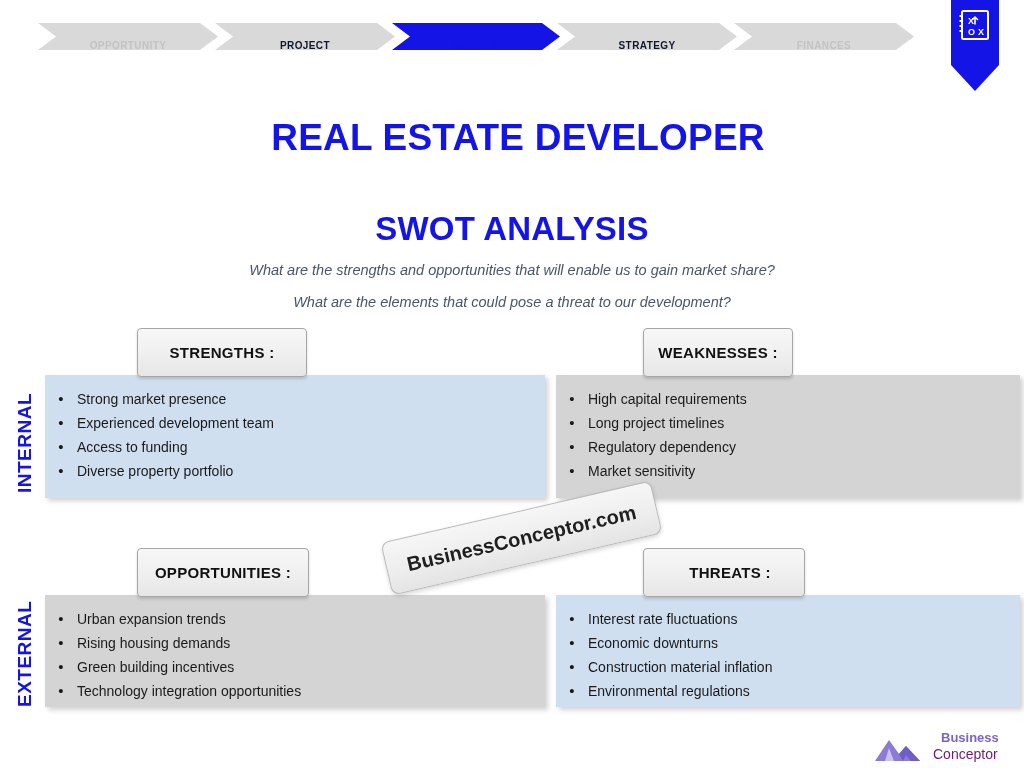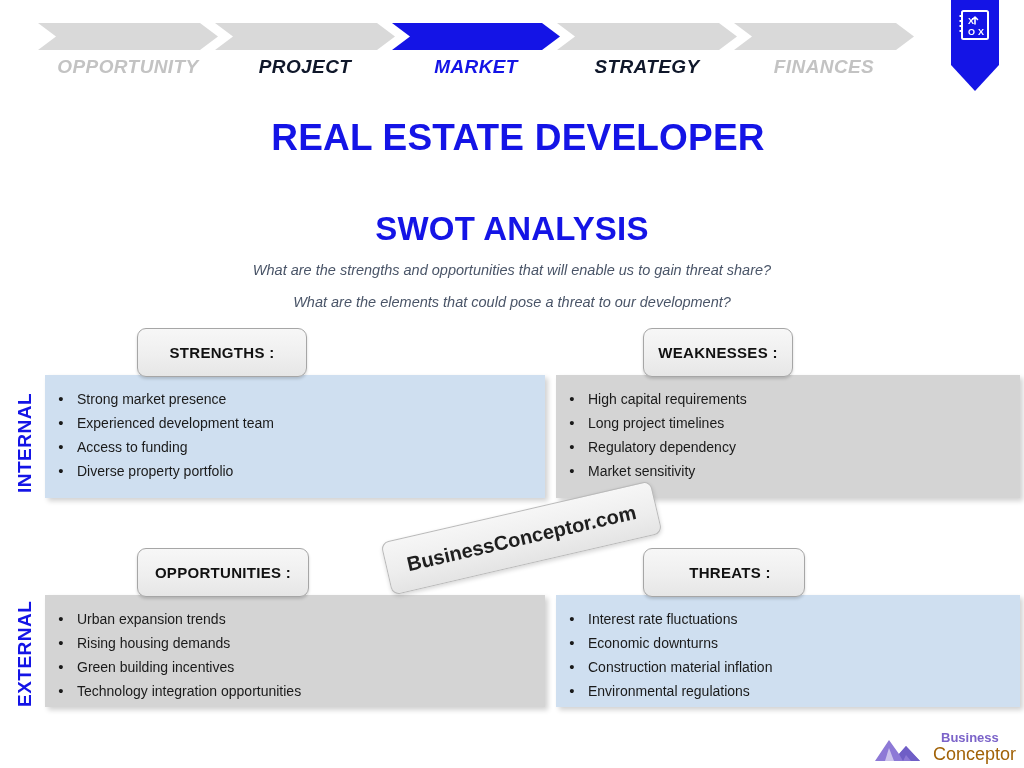--- a/index.html
+++ b/index.html
@@ -26,28 +26,27 @@
     position: absolute;
     top: 23px;
     height: 27px;
     background: #d9d9d9;
     -webkit-clip-path: polygon(0 0, calc(100% - 18px) 0, 100% 50%, calc(100% - 18px) 100%, 0 100%, 18px 50%);
     clip-path: polygon(0 0, calc(100% - 18px) 0, 100% 50%, calc(100% - 18px) 100%, 0 100%, 18px 50%);
   }
   .chevron.active { background: #1414e6; }
   .step-label {
     position: absolute;
-    top: 56px;
-    text-align: center;
-    font-size: 19px;
+    top: 40px;
+    text-align: center;
+    font-size: 10px;
     font-weight: bold;
     letter-spacing: 0.4px;
     color: #c3c3c3;
     white-space: nowrap;
-    font-style: italic;
   }
   .step-label.tint { color: #0f172a; }
   .step-label.active { color: #1414e6; }
 
   
   #pennant {
     position: absolute;
     left: 951px; top: -2px;
     width: 48px; height: 93px;
     background: #1414e6;
@@ -106,21 +105,21 @@
     white-space: nowrap;
   }
   #axis-internal { left: 14px; top: 378px; height: 115px; }
   #axis-external { left: 14px; top: 592px; height: 115px; }
 
   
   .quad-pill {
     position: absolute;
     height: 47px;
     border: 1px solid #a6a6a6;
-    border-radius: 9px;
+    border-radius: 4px;
     background: linear-gradient(180deg, #f7f7f7 0%, #efefef 55%, #e6e6e6 100%);
     box-shadow: 0 2px 3px rgba(0,0,0,0.16);
     display: flex;
     align-items: center;
     justify-content: center;
     font-size: 15px;
     font-weight: bold;
     color: #111111;
     letter-spacing: 0.3px;
     z-index: 5;
@@ -189,21 +188,21 @@
     left: 873px; top: 729px;
     width: 145px; height: 36px;
   }
   #brand-mountains { position: absolute; left: 0; top: 6px; width: 62px; height: 28px; }
   #brand-text { position: absolute; left: 60px; top: 2px; width: 88px; }
   #brand-business {
     font-size: 13px; font-weight: bold; color: #7b63c9;
     line-height: 14px; display: block; margin-left: 8px;
   }
   #brand-conceptor {
-    font-size: 18px; color: #a16207; line-height: 19px; display: block;
+    font-size: 14px; color: #701a75; line-height: 19px; display: block;
   }
 </style>
 </head>
 <body>
 
 <div id="nav-steps">
 
   <div class="chevron" style="left:38px;  width:180px;"></div>
   <div class="chevron" style="left:215px; width:180px;"></div>
   <div class="chevron active" style="left:392px; width:168px;"></div>
@@ -225,21 +224,21 @@
     <rect x="0.5" y="22" width="3" height="2" fill="#ffffff"></rect>
     <text x="9" y="16" font-family="'Liberation Sans',sans-serif" font-size="9" font-weight="bold" fill="#ffffff">X</text>
     <text x="9" y="27" font-family="'Liberation Sans',sans-serif" font-size="9" font-weight="bold" fill="#ffffff">O</text>
     <text x="19" y="27" font-family="'Liberation Sans',sans-serif" font-size="9" font-weight="bold" fill="#ffffff">X</text>
     <path d="M16 16 L16 9 M16 9 L13.5 11.5 M16 9 L18.5 11.5" stroke="#ffffff" stroke-width="1.6" fill="none" stroke-linecap="round"></path>
   </svg>
 </div>
 
 <div id="main-title">REAL ESTATE DEVELOPER</div>
 <div id="swot-title">SWOT ANALYSIS</div>
-<div class="question" id="question-1">What are the strengths and opportunities that will enable us to gain threat share?</div>
+<div class="question" id="question-1">What are the strengths and opportunities that will enable us to gain market share?</div>
 <div class="question" id="question-2">What are the elements that could pose a threat to our development?</div>
 
 <div class="axis-label" id="axis-internal">INTERNAL</div>
 <div class="axis-label" id="axis-external">EXTERNAL</div>
 
 <div class="quad-pill" id="pill-strengths">STRENGTHS :</div>
 <div class="quad-box blue" id="box-strengths">
   <ul class="bullet-list">
     <li class="bullet-item">
       <span class="bullet-dot">•</span>

